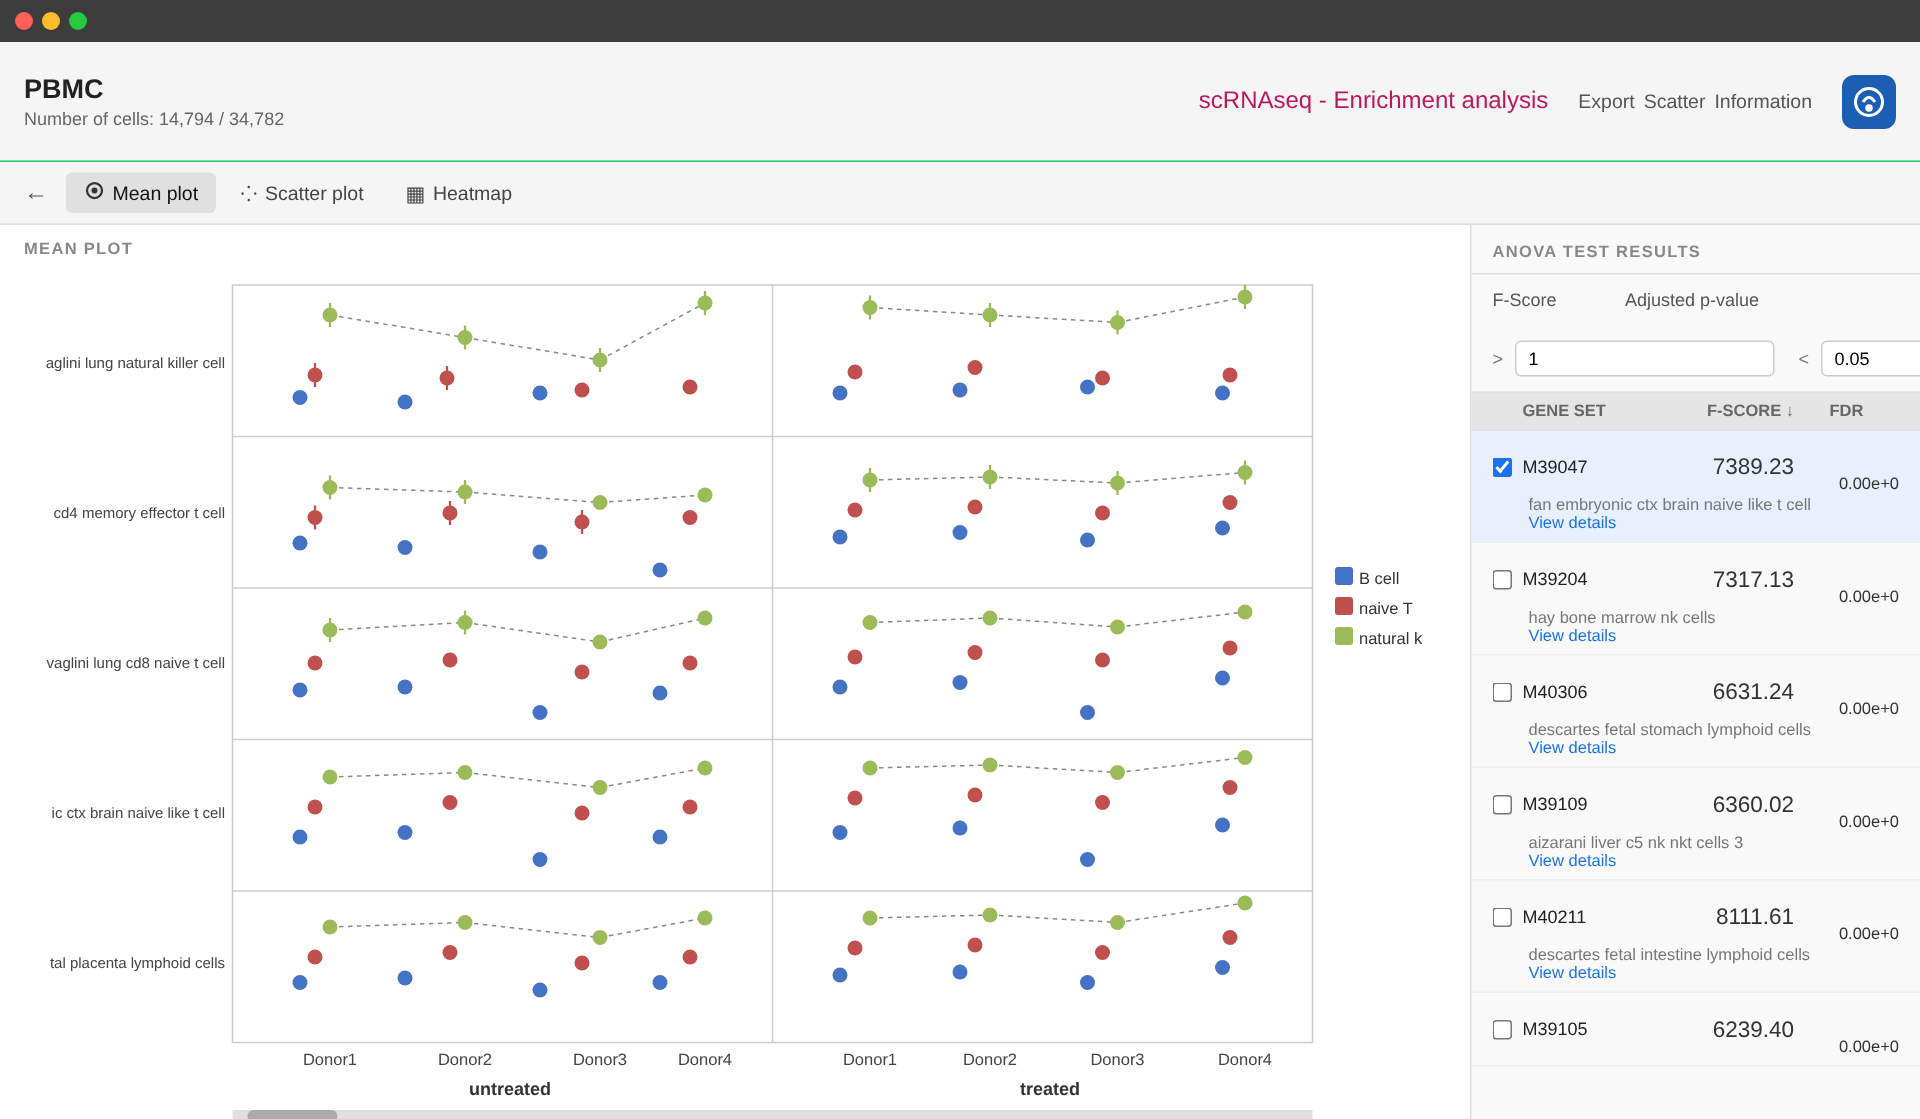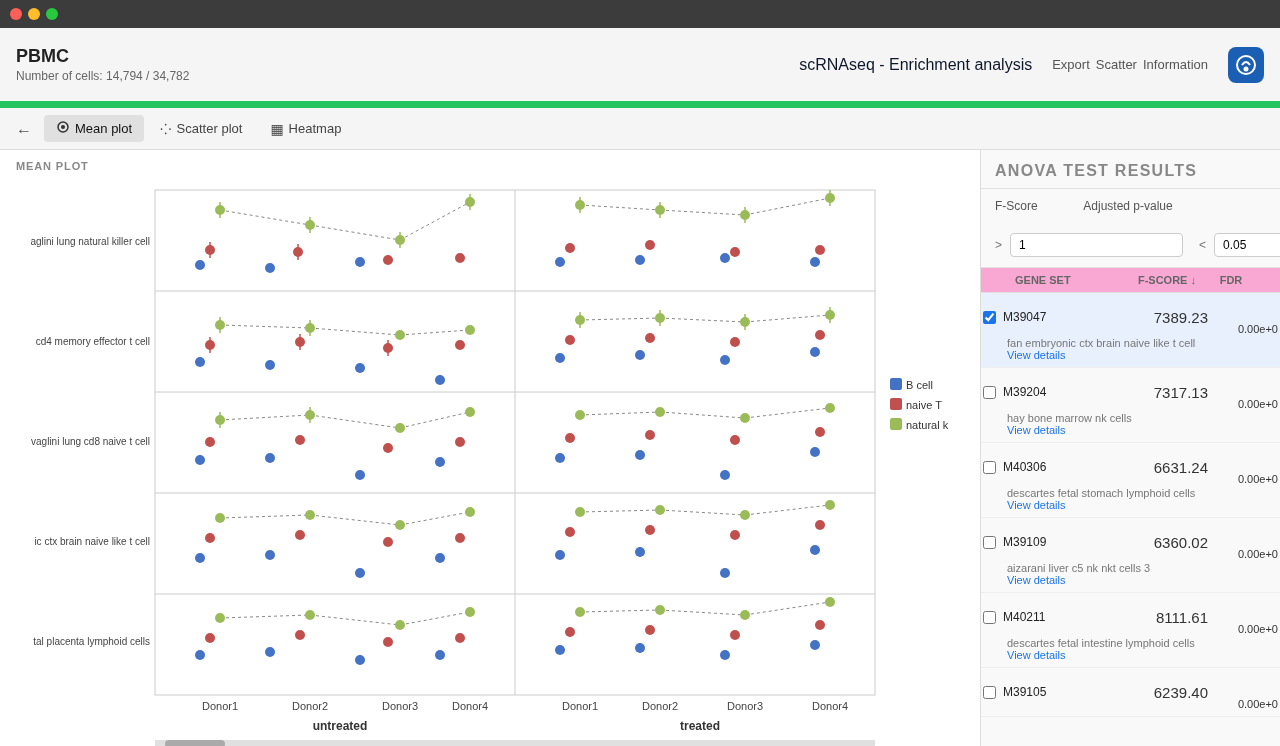--- a/index.html
+++ b/index.html
@@ -27,21 +27,21 @@
     .tl-green { background: #27c93f; }
     .app-container {
       background: #f0f0f0;
       width: 1280px;
       height: 718px;
       display: flex;
       flex-direction: column;
     }
     .header {
       background: #f5f5f5;
-      border-bottom: 7px solid #22c55e;
+      border-bottom: 1px solid #22c55e;
       display: flex;
       align-items: center;
       justify-content: space-between;
       padding: 0 16px;
       height: 80px;
     }
     .header-left {}
     .header-title {
       font-size: 18px;
       font-weight: 600;
@@ -53,21 +53,21 @@
       margin-top: 2px;
     }
     .header-right {
       display: flex;
       align-items: center;
       gap: 20px;
     }
     .app-title {
       font-size: 16px;
       font-weight: 500;
-      color: #0f172a;
+      color: #be185d;
     }
     .header-actions {
       display: flex;
       gap: 6px;
     }
     .header-action-btn {
       font-size: 13px;
       color: #555;
       cursor: pointer;
       background: none;
@@ -145,21 +145,21 @@
     }
     .right-panel {
       width: 300px;
       background: #f9f9f9;
       border-left: 1px solid #ddd;
       display: flex;
       flex-direction: column;
       overflow: hidden;
     }
     .anova-header {
-      font-size: 16px;
+      font-size: 11px;
       font-weight: 600;
       color: #888;
       letter-spacing: 0.08em;
       padding: 12px 14px 8px;
       border-bottom: 1px solid #e0e0e0;
     }
     .filter-section {
       padding: 10px 14px;
       border-bottom: 1px solid #e0e0e0;
     }
@@ -191,27 +191,27 @@
       overflow-y: auto;
     }
     .results-header {
       display: grid;
       grid-template-columns: 20px 1fr 80px 70px;
       padding: 6px 14px;
       border-bottom: 1px solid #e0e0e0;
       font-size: 11px;
       font-weight: 600;
       color: #666;
-      background: #f9a8d4;
+      background: #e5e5e5;
       position: sticky;
       top: 0;
     }
     .results-row {
       border-bottom: 1px solid #eee;
-      padding: 6px 2px;
+      padding: 6px 14px;
     }
     .results-row.selected {
       background: #e8f0fe;
     }
     .results-row-main {
       display: grid;
       grid-template-columns: 20px 1fr 80px 70px;
       align-items: center;
       font-size: 12px;
     }

